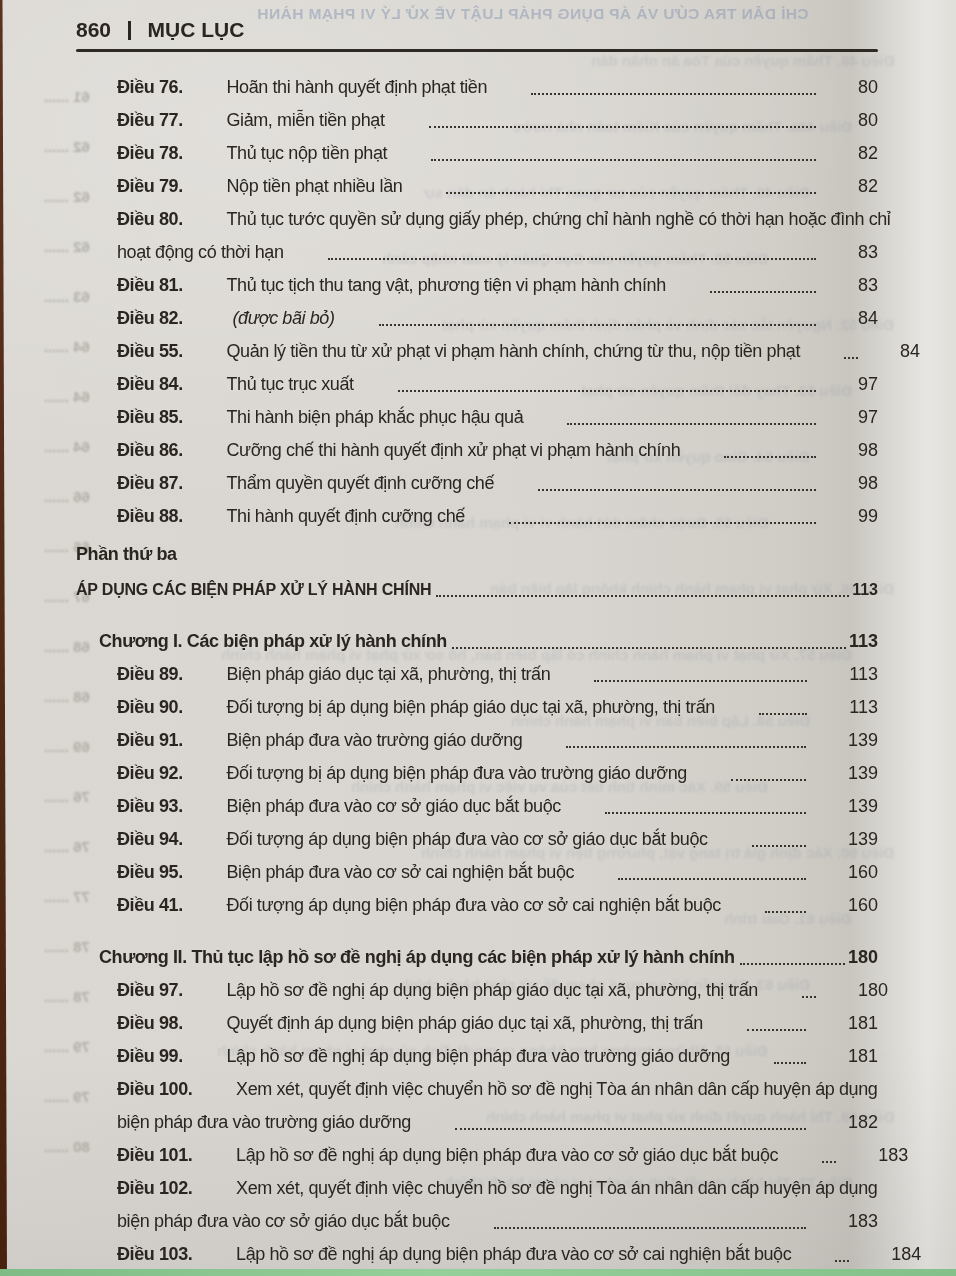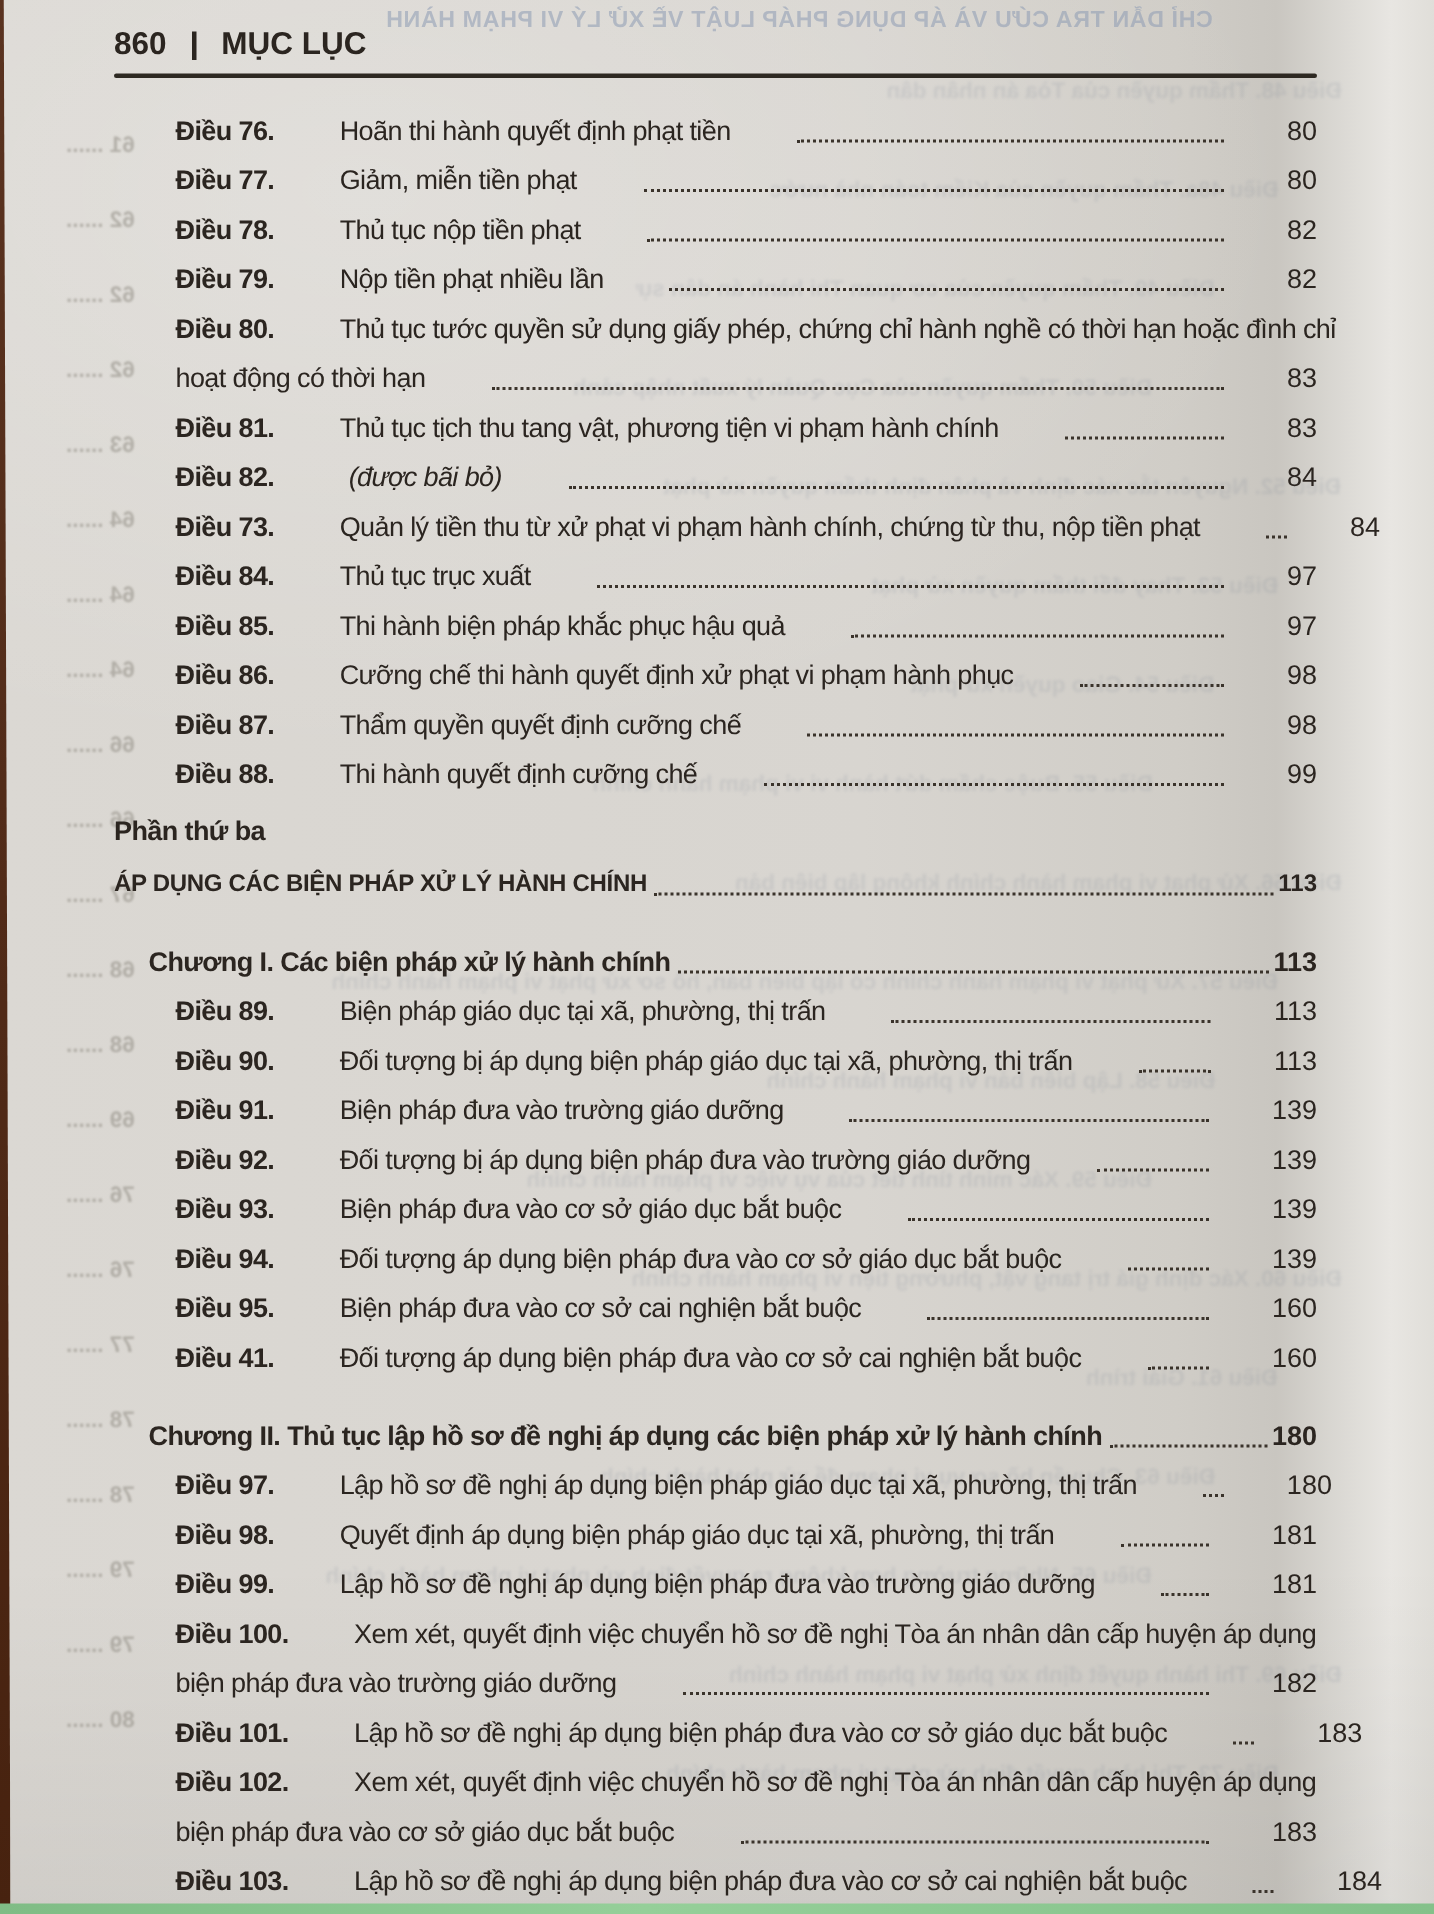--- a/index.html
+++ b/index.html
@@ -175,40 +175,40 @@
             <span class="leader"></span>
             <span class="page-no">83</span>
           </div>
           <div class="row indent-article">
             <span class="lbl">Điều 82. </span>
             <span class="note">(được bãi bỏ)</span>
             <span class="leader"></span>
             <span class="page-no">84</span>
           </div>
           <div class="row indent-article">
-            <span class="lbl">Điều 73. </span>
+            <span class="lbl">Điều 55. </span>
             <span class="txt">Quản lý tiền thu từ xử phạt vi phạm hành chính, chứng từ thu, nộp tiền phạt</span>
             <span class="leader"></span>
             <span class="page-no">84</span>
           </div>
           <div class="row indent-article">
             <span class="lbl">Điều 84. </span>
             <span class="txt">Thủ tục trục xuất</span>
             <span class="leader"></span>
             <span class="page-no">97</span>
           </div>
           <div class="row indent-article">
             <span class="lbl">Điều 85. </span>
             <span class="txt">Thi hành biện pháp khắc phục hậu quả</span>
             <span class="leader"></span>
             <span class="page-no">97</span>
           </div>
           <div class="row indent-article">
             <span class="lbl">Điều 86. </span>
-            <span class="txt">Cưỡng chế thi hành quyết định xử phạt vi phạm hành phục</span>
+            <span class="txt">Cưỡng chế thi hành quyết định xử phạt vi phạm hành chính</span>
             <span class="leader"></span>
             <span class="page-no">98</span>
           </div>
           <div class="row indent-article">
             <span class="lbl">Điều 87. </span>
             <span class="txt">Thẩm quyền quyết định cưỡng chế</span>
             <span class="leader"></span>
             <span class="page-no">98</span>
           </div>
           <div class="row indent-article">

